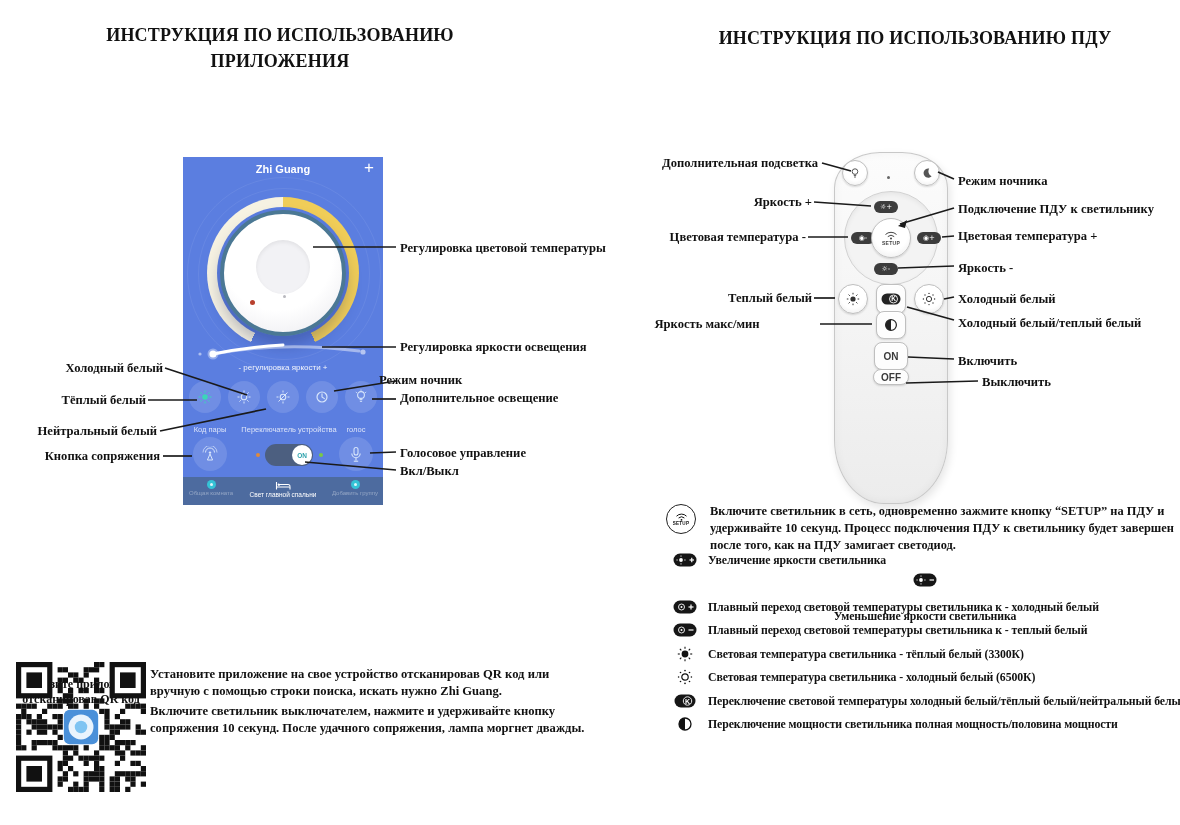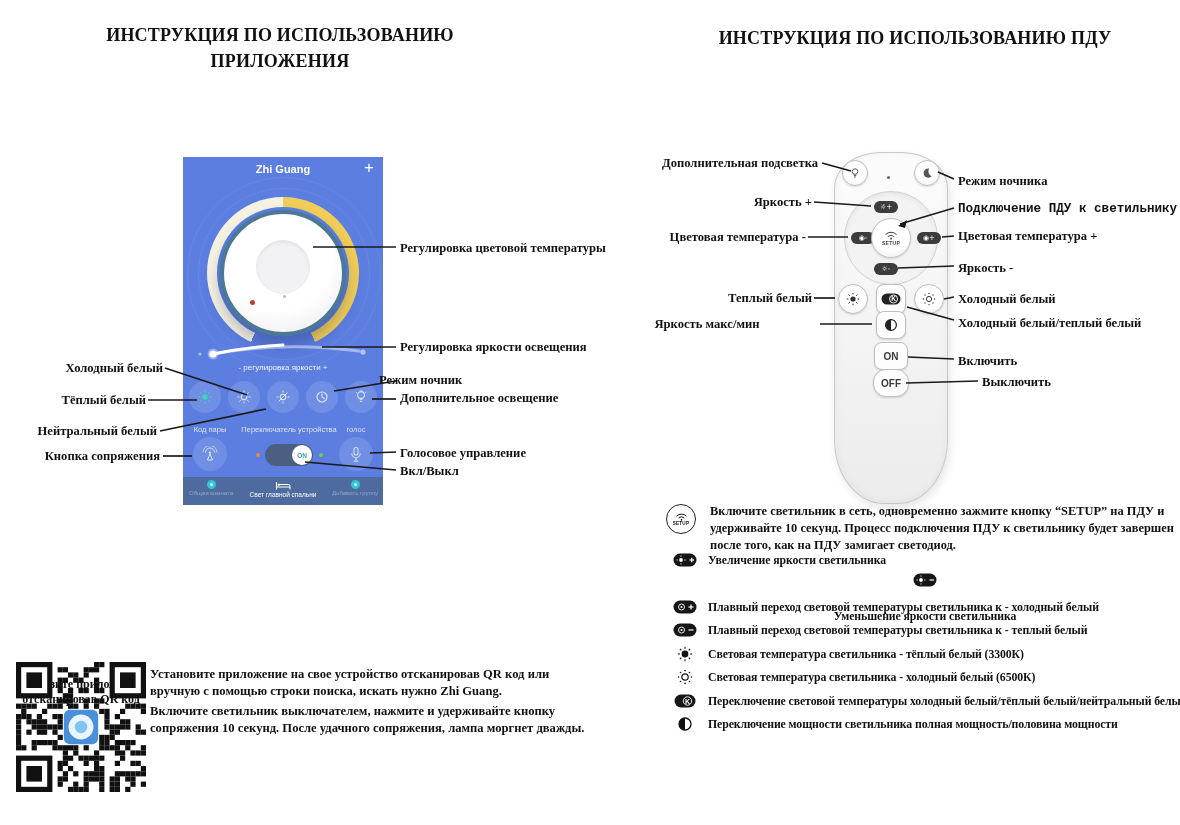--- a/index.html
+++ b/index.html
@@ -521,33 +521,33 @@
     </div>
     <div class="r-square" style="left:41px;top:158px;width:30px;height:28px;border-radius:8px;">
       <svg width="14" height="14">
           <circle cx="7" cy="7" r="5.4" fill="none" stroke="#222" stroke-width="1.2"></circle>
           <path d="M7 1.6a5.4 5.4 0 0 0 0 10.8z" fill="#222"></path>
         </svg>
     </div>
     <div class="r-square" style="left:39px;top:189px;width:34px;height:28px;border-radius:8px;">
       <span class="onoff">ON</span>
     </div>
-    <div class="r-square" style="left:38px;top:216px;width:36px;height:28px;border-radius:13px;">
+    <div class="r-square" style="left:38px;top:216px;width:36px;height:16px;border-radius:13px;">
       <span class="onoff">OFF</span>
     </div>
   </div>
 
   <div class="callout" style="left:660px;top:156px;width:160px;text-align:center;">Дополнительная подсветка</div>
   <div class="callout" style="left:700px;top:195px;width:112px;text-align:right;">Яркость +</div>
   <div class="callout" style="left:660px;top:230px;width:146px;text-align:right;">Цветовая температура -</div>
   <div class="callout" style="left:662px;top:291px;width:150px;text-align:right;">Теплый белый</div>
   <div class="callout" style="left:629px;top:317px;width:156px;text-align:center;">Яркость макс/мин</div>
 
   <div class="callout" style="left:958px;top:174px;">Режим ночника</div>
-  <div class="callout" style="left:958px;top:202px;font-family:Liberation Mono, monospace;">Подключение ПДУ к светильнику</div>
+  <div class="callout" style="left:958px;top:202px;">Подключение ПДУ к светильнику</div>
   <div class="callout" style="left:958px;top:229px;">Цветовая температура +</div>
   <div class="callout" style="left:958px;top:261px;">Яркость -</div>
   <div class="callout" style="left:958px;top:292px;">Холодный белый</div>
   <div class="callout" style="left:958px;top:316px;">Холодный белый/теплый белый</div>
   <div class="callout" style="left:958px;top:354px;">Включить</div>
   <div class="callout" style="left:982px;top:375px;">Выключить</div>
 
   <div id="setup-note-icon">
     <svg width="13" height="8">
         <g fill="none" stroke="#111" stroke-width="1">

